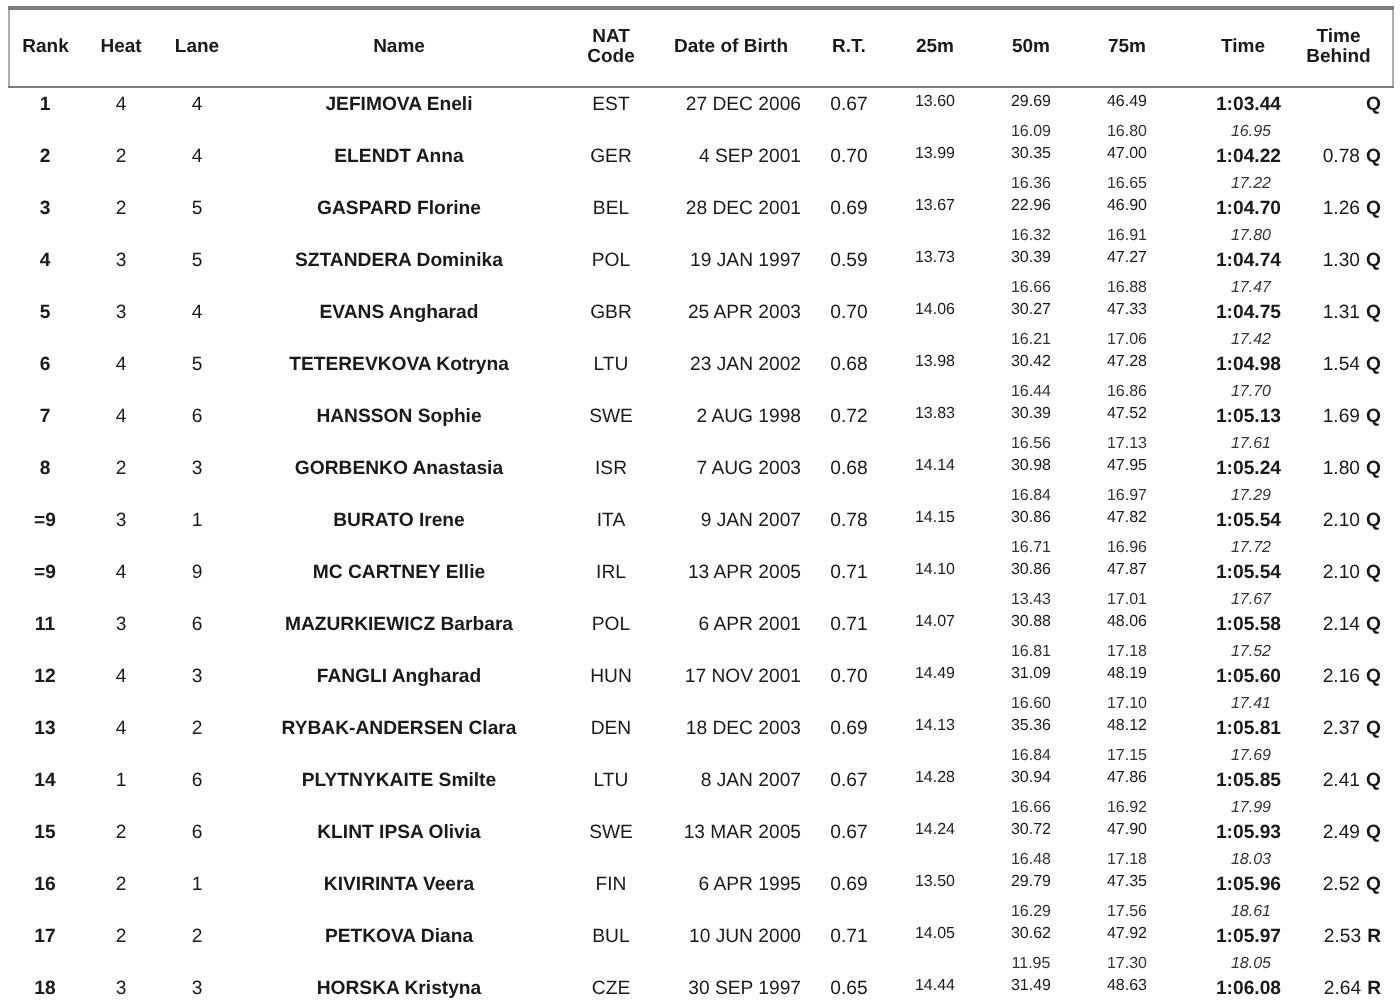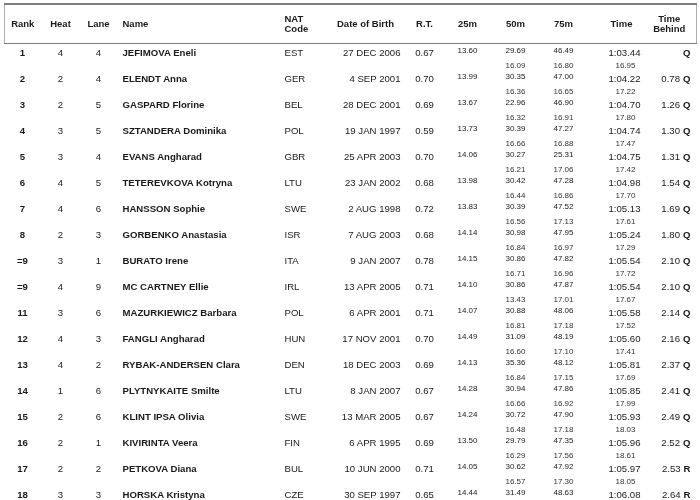--- a/index.html
+++ b/index.html
@@ -16,34 +16,34 @@
   thead th{
     height:34px;vertical-align:middle;font-size:9.5px;font-weight:bold;line-height:10.5px;
     padding:2px 0;border-top:2px solid #7c7c7c;border-bottom:1.5px solid #7c7c7c;
     color:#1a1a1a;white-space:nowrap;
   }
   thead th:first-child{border-left:1px solid #adadad;margin-top:36px;}
   thead th:last-child{border-right:1px solid #adadad;}
 
   tbody tr{height:25.3px;vertical-align:top;}
   td{padding:4px 0 0 0;font-size:9.6px;line-height:10px;white-space:nowrap;overflow:visible;}
-  .al{text-align:left}.ac{text-align:center}.ar{text-align:right}
+  .al{text-align:center}.ac{text-align:center}.ar{text-align:right}
   .b{font-weight:bold}
   td.name{padding-left:6px}
   th.name-h{padding-left:6px}
   td.nat{padding-left:8px}
   th.nat-h{padding-left:8px}
   td.dob{padding-right:4px}
   th.time-h{padding-right:10px}
   td.time{padding-right:2px}
   td.behind{padding-right:6px}
   td.c25 .v,td.c50 .v,td.c75 .v{font-size:8px;position:relative;top:-2px;}
   .s{font-size:8px;color:#333333;margin-top:3px;line-height:9px;}
-  td.time .v{font-weight:normal;}
-  td.time .s{padding-right:5px;}
+  td.time .v{font-weight:bold;}
+  td.time .s{padding-right:5px;font-style:italic;}
   .q{font-weight:bold;margin-left:3px;}
 </style>
 </head>
 <body>
 
 <div class="page">
   <table>
     <colgroup>
       <col class="c-rank">
         <col class="c-heat">
@@ -280,21 +280,21 @@
             <div class="v">0.70</div>
           </td>
     <td class="ac c25">
             <div class="v">14.06</div>
           </td>
     <td class="ac c50">
       <div class="v">30.27</div>
       <div class="s">16.21</div>
     </td>
     <td class="ac c75">
-      <div class="v">25.31</div>
+      <div class="v">47.33</div>
       <div class="s">17.06</div>
     </td>
     <td class="ar time">
       <div class="v">1:04.75</div>
       <div class="s">17.42</div>
     </td>
     <td class="ar behind">
       <div class="v">
         <span>1.31</span><span class="q">Q</span>
       </div>
@@ -805,21 +805,21 @@
             <div class="v">10 JUN 2000</div>
           </td>
     <td class="ac">
             <div class="v">0.71</div>
           </td>
     <td class="ac c25">
             <div class="v">14.05</div>
           </td>
     <td class="ac c50">
       <div class="v">30.62</div>
-      <div class="s">16.57</div>
+      <div class="s">11.95</div>
     </td>
     <td class="ac c75">
       <div class="v">47.92</div>
       <div class="s">17.30</div>
     </td>
     <td class="ar time">
       <div class="v">1:05.97</div>
       <div class="s">18.05</div>
     </td>
     <td class="ar behind">

